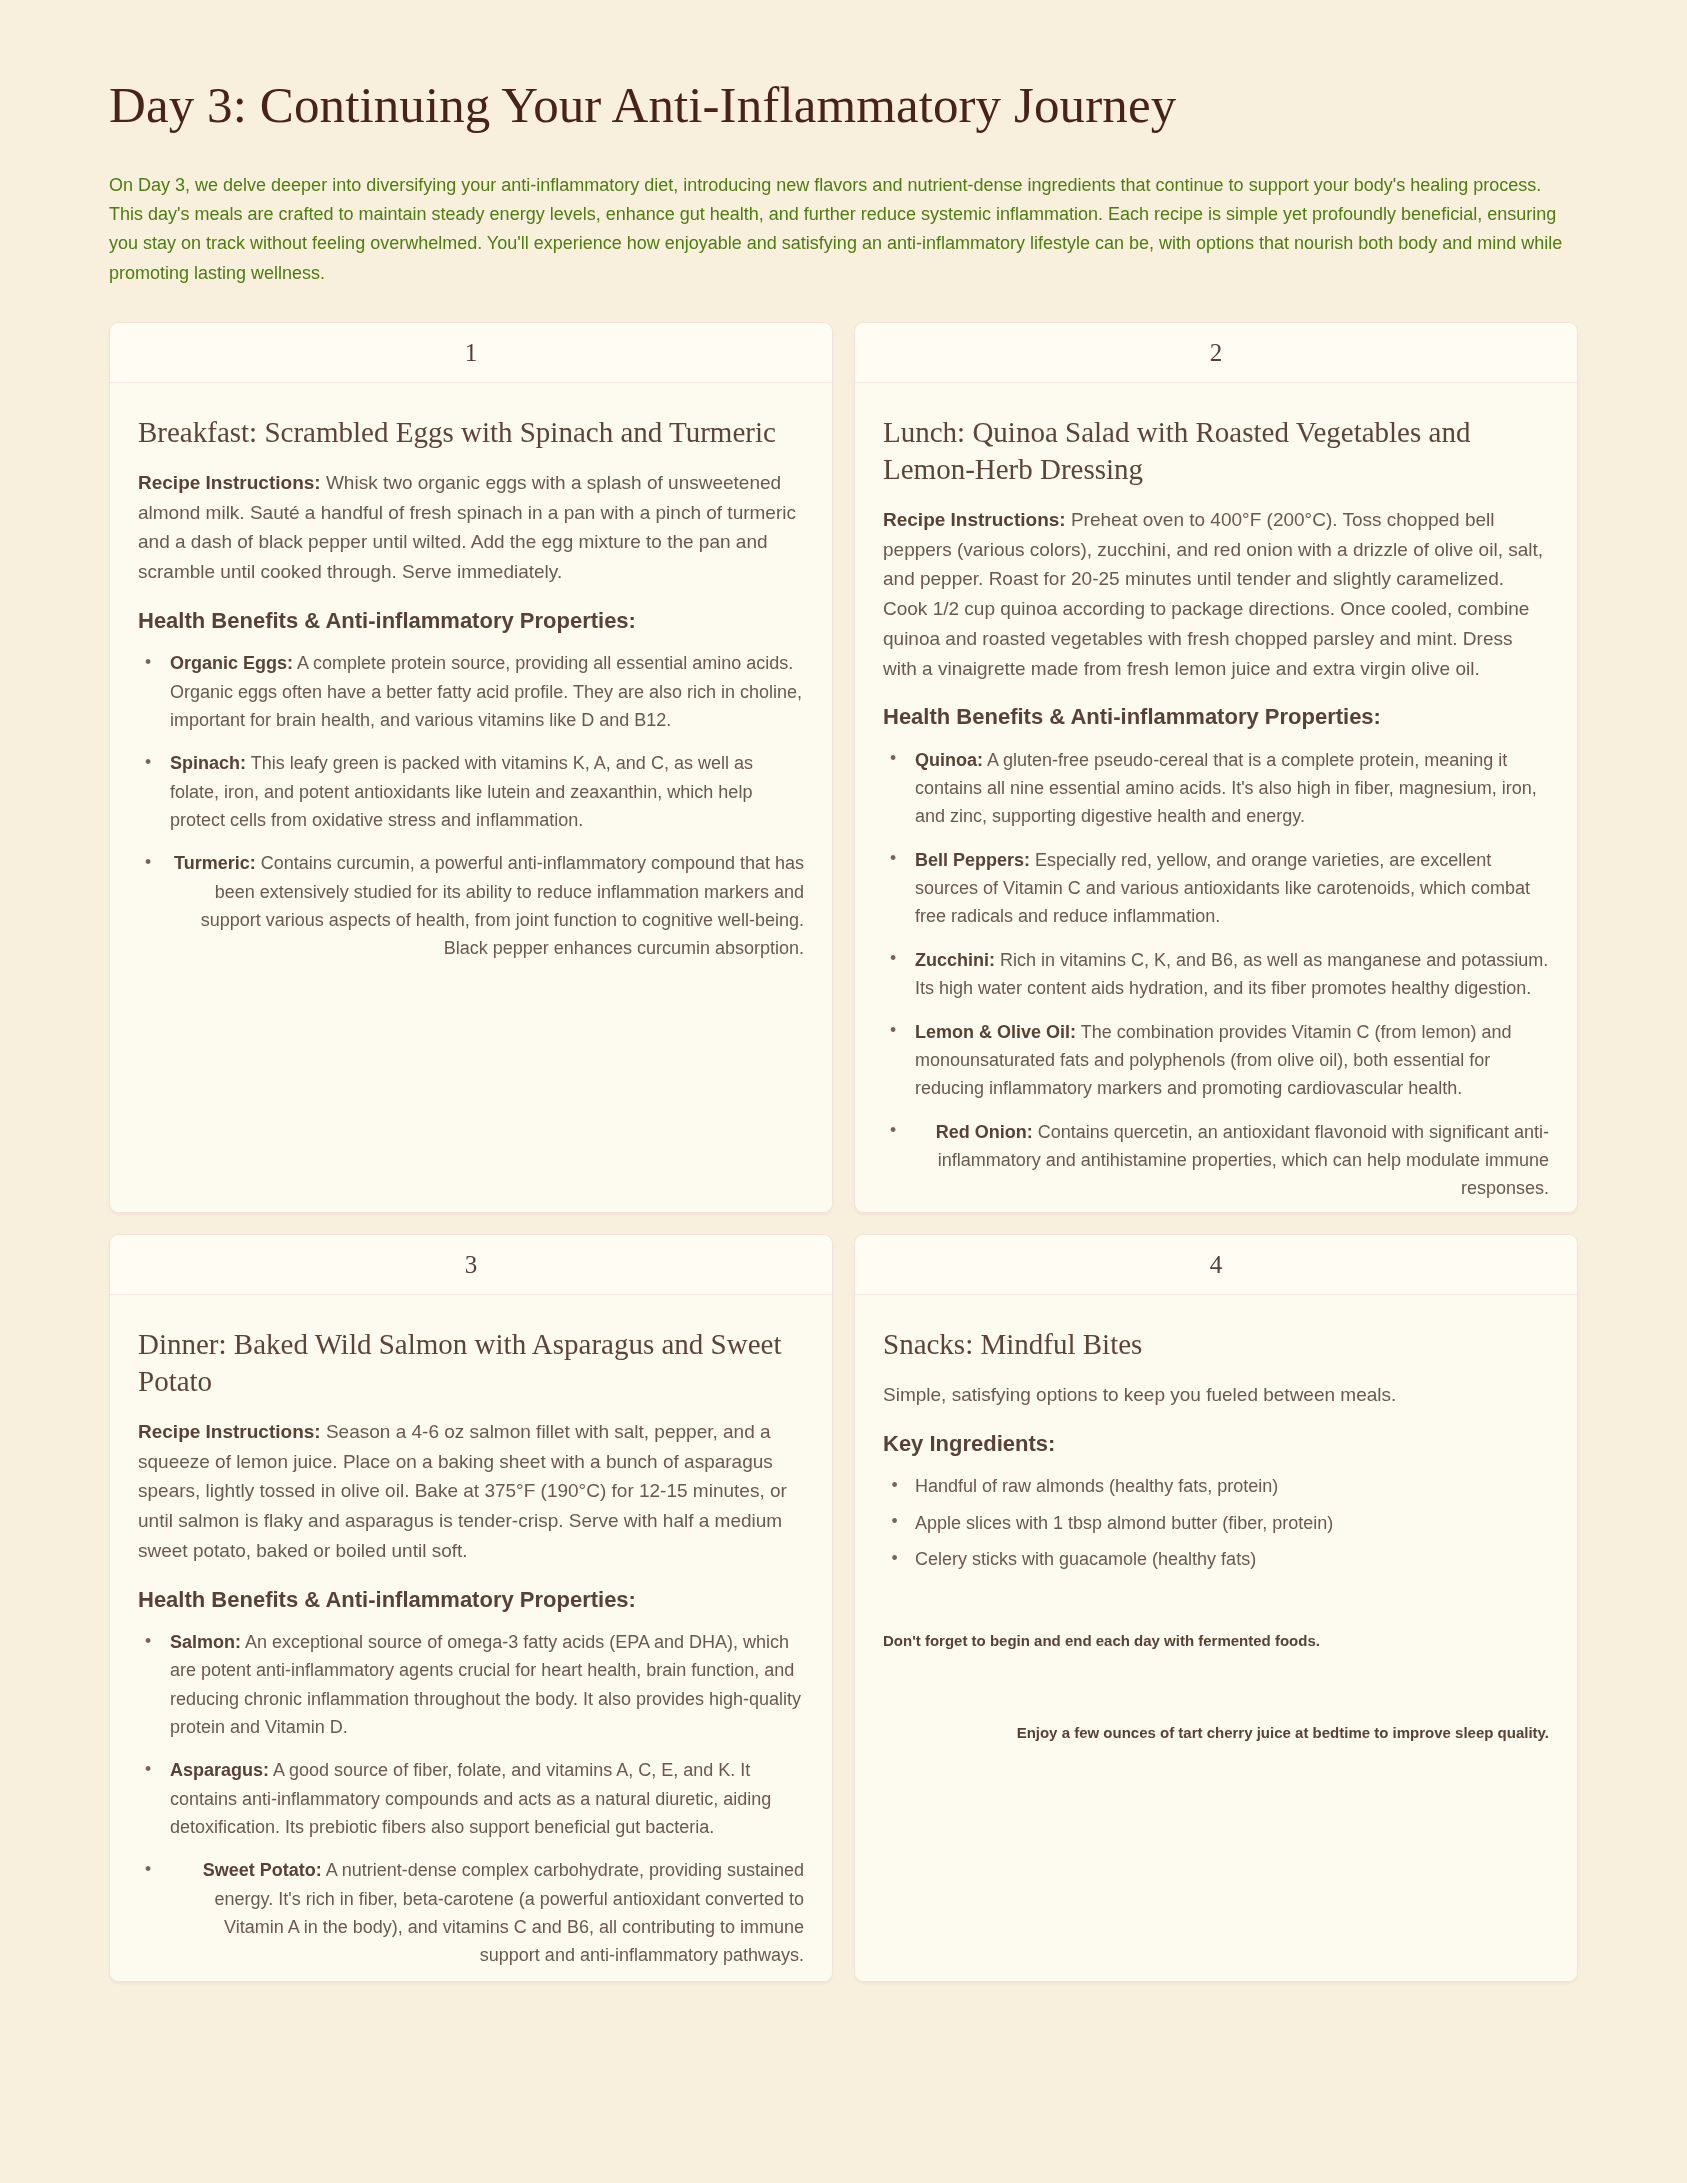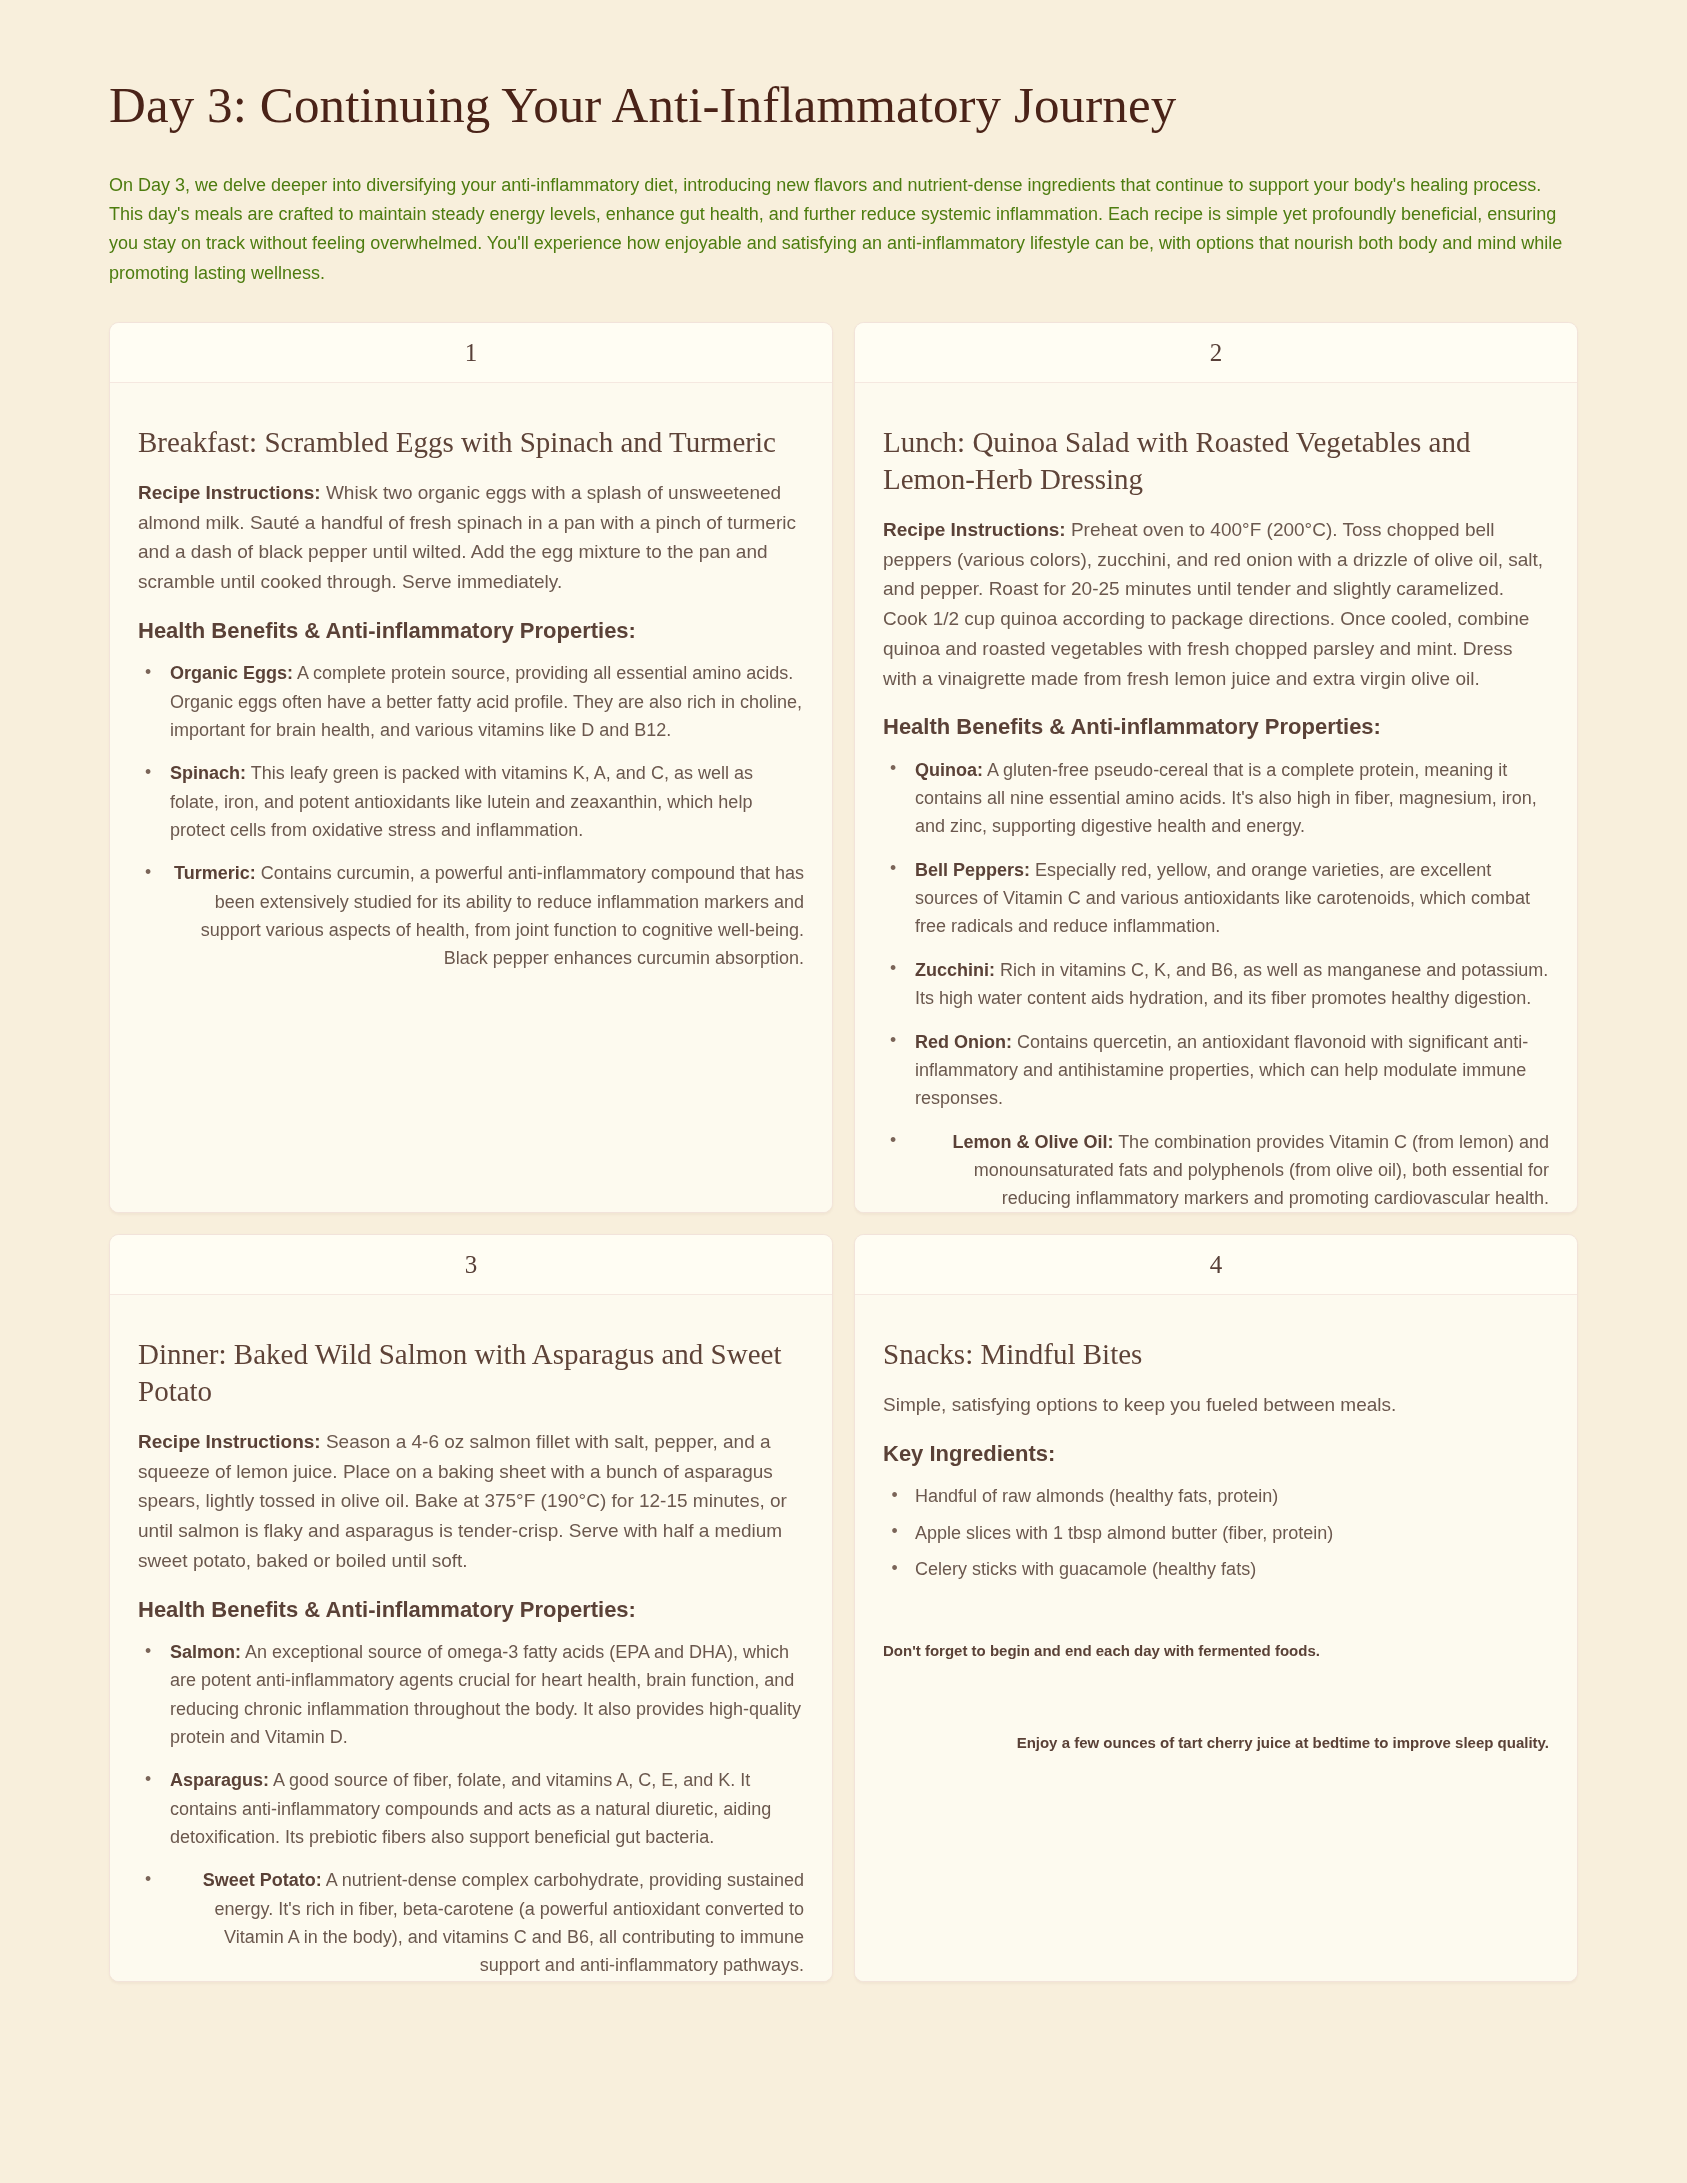--- a/index.html
+++ b/index.html
@@ -82,21 +82,21 @@
     padding: 25px 28px 32px 28px;
     flex: 1 1 auto;
   }
 
   .card-heading {
     font-family: "Liberation Serif", serif;
     font-size: 29px;
     font-weight: 400;
     color: #5e4338;
     line-height: 1.28;
-    margin: 16px 0 17px 0;
+    margin: 6px 0 17px 0;
   }
 
   .para {
     font-size: 19px;
     line-height: 1.565;
     color: #6b584e;
     margin: 0 0 17px 0;
   }
   .para:last-child { margin-bottom: 0; }
 
@@ -207,22 +207,22 @@
         <div class="card-number">2</div>
       </div>
       <div class="card-body">
         <h2 class="card-heading">Lunch: Quinoa Salad with Roasted Vegetables and Lemon-Herb Dressing</h2>
         <p class="para"><span class="lead-label">Recipe Instructions:</span><span> Preheat oven to 400°F (200°C). Toss chopped bell peppers (various colors), zucchini, and red onion with a drizzle of olive oil, salt, and pepper. Roast for 20-25 minutes until tender and slightly caramelized. Cook 1/2 cup quinoa according to package directions. Once cooled, combine quinoa and roasted vegetables with fresh chopped parsley and mint. Dress with a vinaigrette made from fresh lemon juice and extra virgin olive oil.</span></p>
         <p class="section-label">Health Benefits &amp; Anti-inflammatory Properties:</p>
         <ul class="benefits">
           <li><span class="item-term">Quinoa:</span><span> A gluten-free pseudo-cereal that is a complete protein, meaning it contains all nine essential amino acids. It's also high in fiber, magnesium, iron, and zinc, supporting digestive health and energy.</span></li>
           <li><span class="item-term">Bell Peppers:</span><span> Especially red, yellow, and orange varieties, are excellent sources of Vitamin C and various antioxidants like carotenoids, which combat free radicals and reduce inflammation.</span></li>
           <li><span class="item-term">Zucchini:</span><span> Rich in vitamins C, K, and B6, as well as manganese and potassium. Its high water content aids hydration, and its fiber promotes healthy digestion.</span></li>
+          <li><span class="item-term">Lemon &amp; Olive Oil:</span><span> The combination provides Vitamin C (from lemon) and monounsaturated fats and polyphenols (from olive oil), both essential for reducing inflammatory markers and promoting cardiovascular health.</span></li>
           <li><span class="item-term">Red Onion:</span><span> Contains quercetin, an antioxidant flavonoid with significant anti-inflammatory and antihistamine properties, which can help modulate immune responses.</span></li>
-          <li><span class="item-term">Lemon &amp; Olive Oil:</span><span> The combination provides Vitamin C (from lemon) and monounsaturated fats and polyphenols (from olive oil), both essential for reducing inflammatory markers and promoting cardiovascular health.</span></li>
         </ul>
       </div>
     </div>
 
     <div class="card" style="height: 748px;">
       <div class="card-header">
         <div class="card-number">3</div>
       </div>
       <div class="card-body">
         <h2 class="card-heading">Dinner: Baked Wild Salmon with Asparagus and Sweet Potato</h2>

